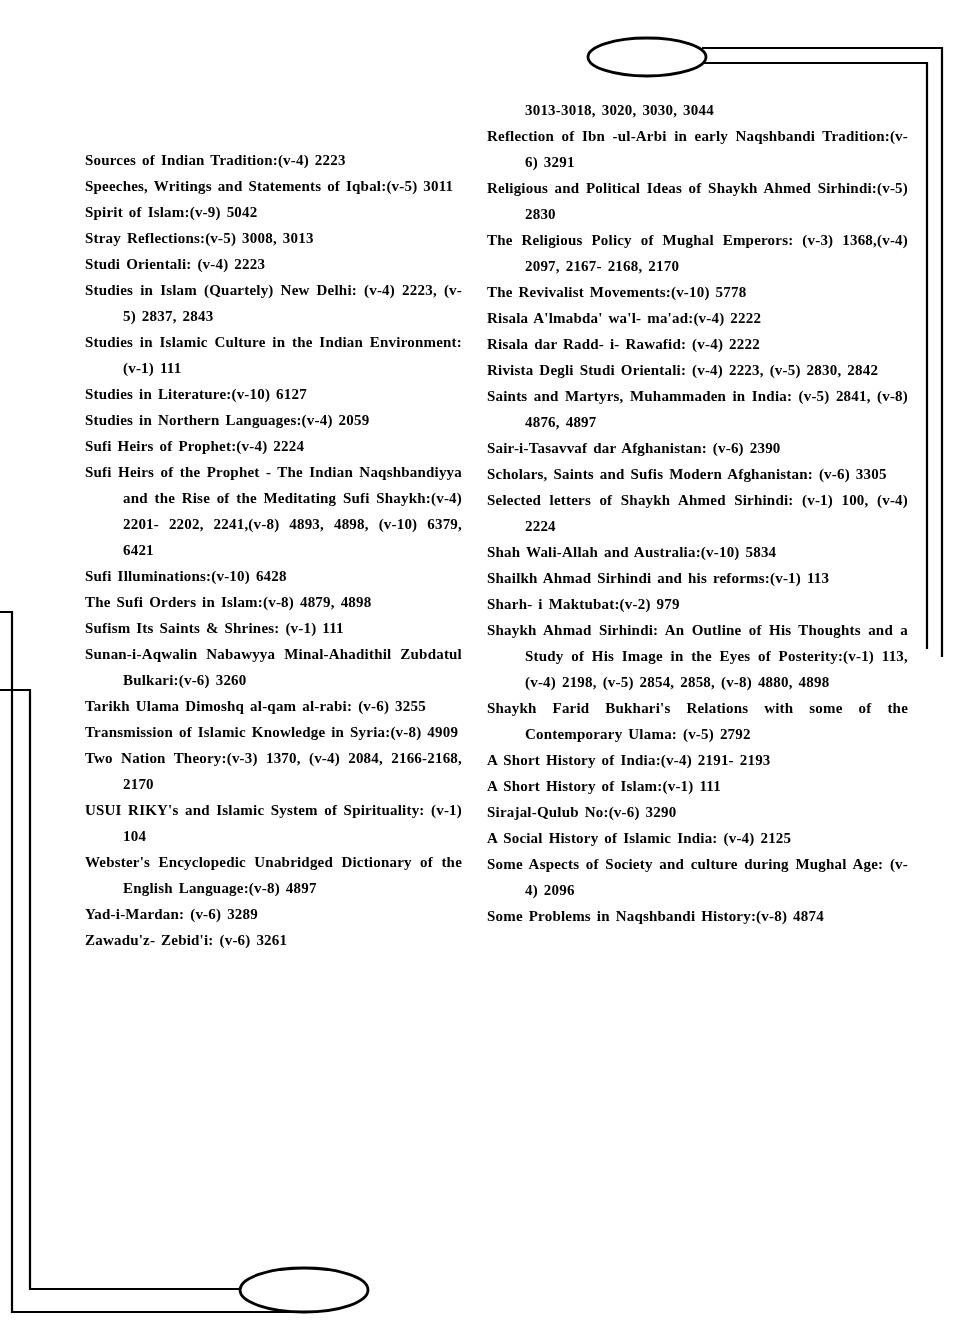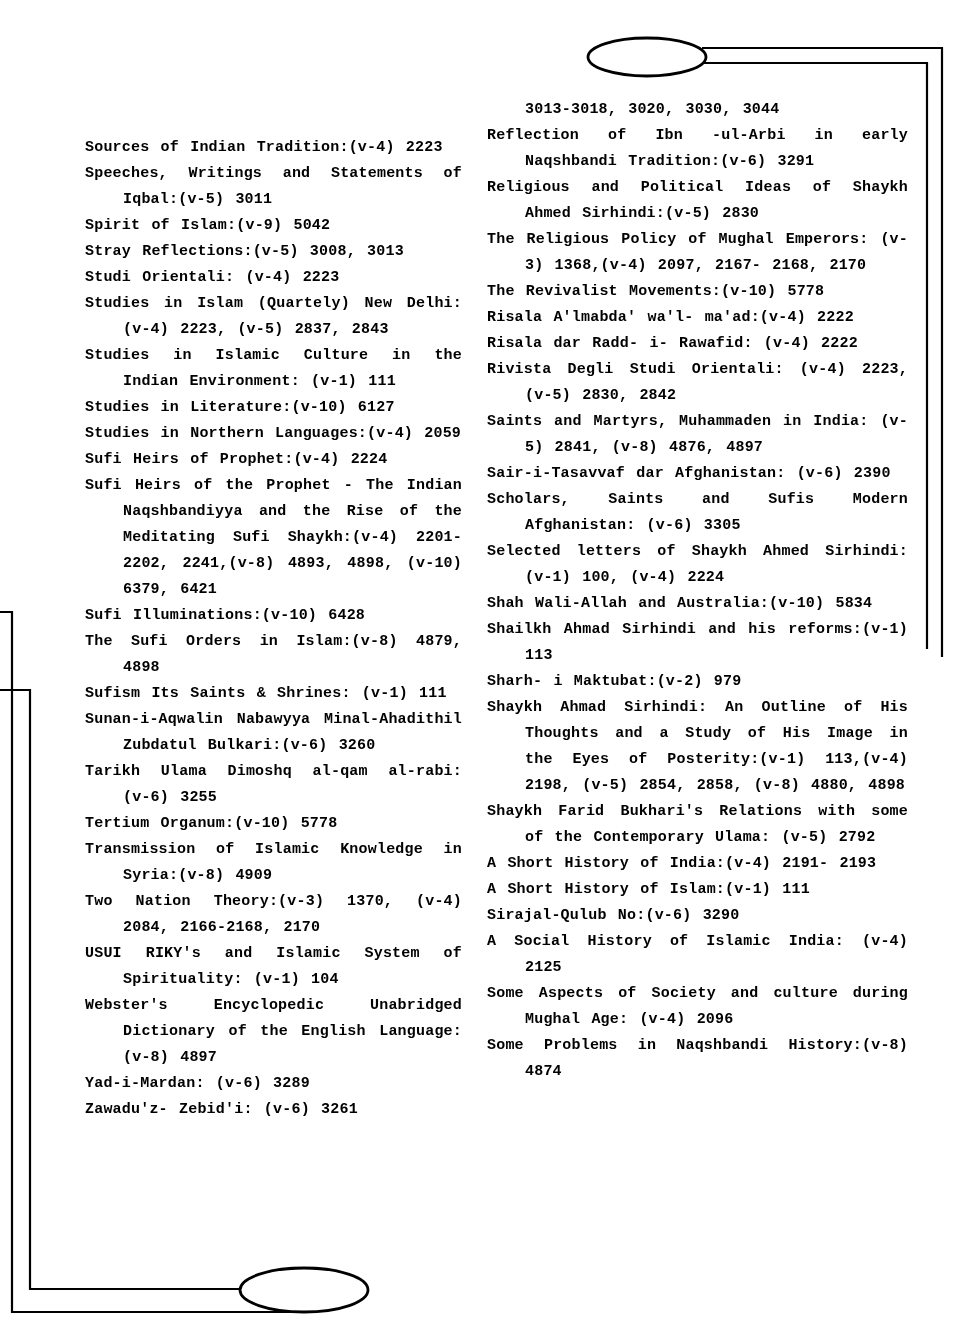--- a/index.html
+++ b/index.html
@@ -30,23 +30,22 @@
   }
   .col {
     position: absolute;
     color: #000000;
     font-weight: 700;
     font-size: 15px;
     line-height: 26px;
     letter-spacing: 0.2px;
     word-spacing: 2px;
     text-align: justify;
-    font-family: Liberation Mono, monospace;
   }
-  .col-left  { left: 85px;  top: 135px; width: 377px; }
+  .col-left  { left: 85px;  top: 147px; width: 377px; }
   .col-right { left: 487px; top: 97px;  width: 421px; }
   .entry {
     padding-left: 38px;
     text-indent: -38px;
   }
   .entry.continuation {
     text-indent: 0;
   }
 </style>
 </head>
@@ -76,21 +75,20 @@
       <div class="entry">Studies in Islamic Culture in the Indian Environment:  (v-1) 111</div>
       <div class="entry">Studies in Literature:(v-10) 6127</div>
       <div class="entry">Studies in Northern Languages:(v-4)  2059</div>
       <div class="entry">Sufi Heirs of Prophet:(v-4)  2224</div>
       <div class="entry">Sufi Heirs of the Prophet - The Indian Naqshbandiyya and the Rise of the Meditating Sufi Shaykh:(v-4) 2201- 2202, 2241,(v-8) 4893, 4898, (v-10) 6379, 6421</div>
       <div class="entry">Sufi Illuminations:(v-10) 6428</div>
       <div class="entry">The Sufi Orders in Islam:(v-8)  4879, 4898</div>
       <div class="entry">Sufism Its Saints &amp; Shrines:  (v-1) 111</div>
       <div class="entry">Sunan-i-Aqwalin Nabawyya Minal-Ahadithil Zubdatul Bulkari:(v-6)  3260</div>
       <div class="entry">Tarikh Ulama Dimoshq al-qam al-rabi:  (v-6) 3255</div>
-      <div class="entry">Tertium Organum:(v-10) 5778</div>
       <div class="entry">Transmission of Islamic Knowledge in Syria:(v-8) 4909</div>
       <div class="entry">Two Nation Theory:(v-3)  1370, (v-4) 2084, 2166-2168, 2170</div>
       <div class="entry">USUI RIKY's and Islamic System of Spirituality: (v-1) 104</div>
       <div class="entry">Webster's Encyclopedic Unabridged Dictionary of the English Language:(v-8)  4897</div>
       <div class="entry">Yad-i-Mardan:  (v-6) 3289</div>
       <div class="entry">Zawadu'z- Zebid'i:  (v-6) 3261</div>
     </div>
 
   <div class="col col-right" id="col-right">
       <div class="entry continuation">3013-3018, 3020, 3030, 3044</div>

